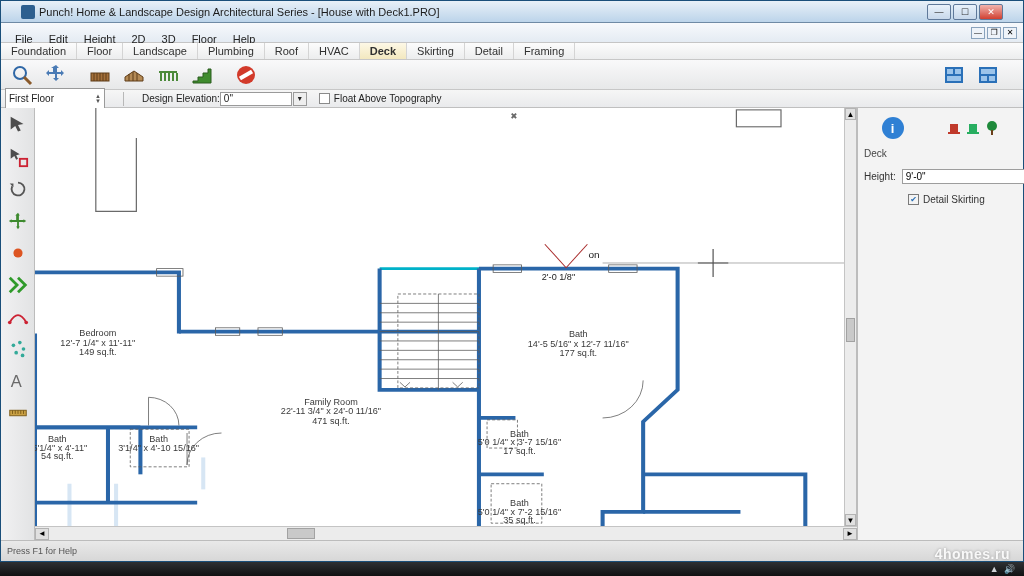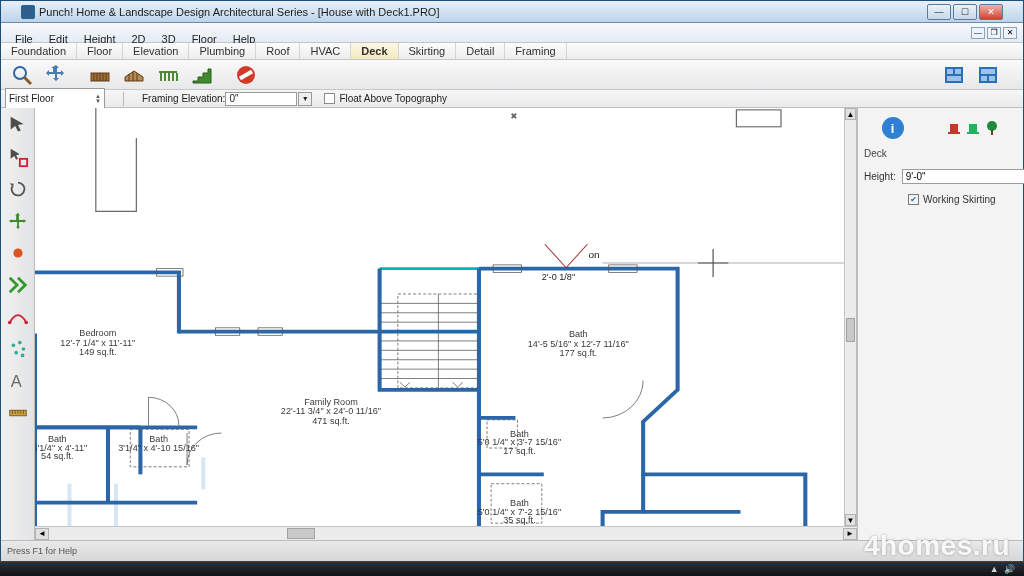--- a/index.html
+++ b/index.html
@@ -173,21 +173,21 @@
   .statusbar {
     height: 14px;
     background: linear-gradient(#e9e9e9,#d7d7d7);
     border-top: 1px solid #bcbcbc;
     font-size: 9px; color: #555;
     display: flex; align-items: center; padding: 10px 6px;
   }
 
   .watermark {
     position: absolute; right: 14px; bottom: 14px;
-    font-size: 28px; font-weight: 700;
+    font-size: 14px; font-weight: 700;
     color: rgba(255,255,255,0.9);
     text-shadow: 0 0 3px rgba(0,0,0,0.3);
     letter-spacing: 0.5px;
     pointer-events: none;
   }
 
   .floorplan-label { font-family: Arial, sans-serif; font-size: 9px; fill: #3a3a3a; }
   .dim-label { font-family: Arial, sans-serif; font-size: 9px; fill: #222; }
   .on-label { font-family: Arial, sans-serif; font-size: 10px; fill: #222; }
 
@@ -225,21 +225,21 @@
     <div class="mdi-btns">
       <div class="mdi-btn">—</div>
       <div class="mdi-btn">❐</div>
       <div class="mdi-btn">✕</div>
     </div>
   </div>
 
   <div class="cat-tabs">
     <div class="cat-tab">Foundation</div>
     <div class="cat-tab">Floor</div>
-    <div class="cat-tab">Elevation</div>
+    <div class="cat-tab">Landscape</div>
     <div class="cat-tab">Plumbing</div>
     <div class="cat-tab">Roof</div>
     <div class="cat-tab">HVAC</div>
     <div class="cat-tab active">Deck</div>
     <div class="cat-tab">Skirting</div>
     <div class="cat-tab">Detail</div>
     <div class="cat-tab">Framing</div>
   </div>
 
   <div class="big-toolbar">
@@ -320,21 +320,21 @@
       </div>
     </div>
   </div>
 
   <div class="opts-row">
     <div class="floor-select">
       <span>First Floor</span>
       <span class="stepper">▲<br>▼</span>
     </div>
     <div class="divider"></div>
-    <span>Framing Elevation:</span>
+    <span>Design Elevation:</span>
     <div class="elev-input"><span>0"</span></div>
     <div class="dd-btn">▾</div>
     <span class="checkbox"></span>
     <span>Float Above Topography</span>
   </div>
 
   <div class="workspace">
 
     <div class="left-tools">
       <div class="lt-btn">
@@ -560,21 +560,21 @@
             </svg>
         </div>
       </div>
       <div class="prop-group-title">Deck</div>
       <div class="prop-row">
         <label>Height:</label>
         <input type="text" value="9'-0&quot;" style="">
       </div>
       <div class="prop-row" style="padding-left:44px;">
         <span class="chk">✔</span>
-        <span>Working Skirting</span>
+        <span>Detail Skirting</span>
       </div>
     </div>
 
   </div>
 
   <div class="statusbar">
     <span>Press F1 for Help</span>
   </div>
 
 </div>

